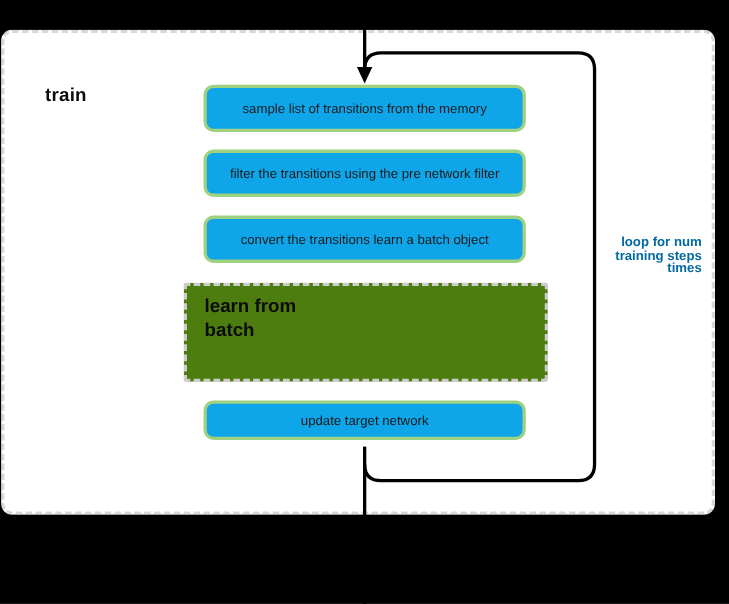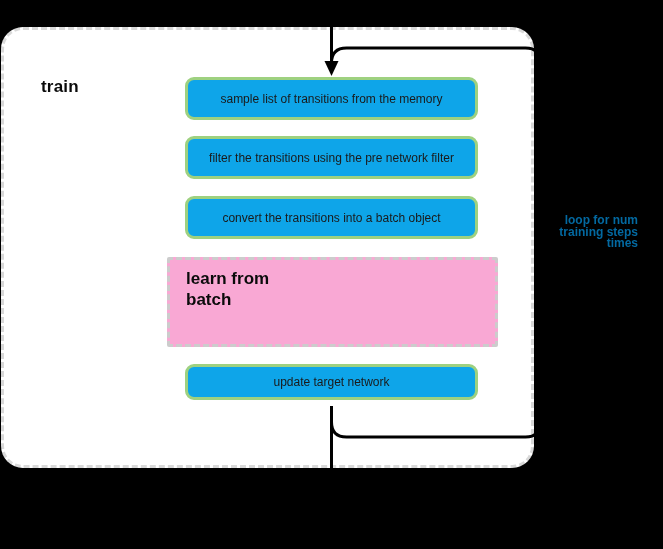--- a/index.html
+++ b/index.html
@@ -6,23 +6,23 @@
   body{
     width:663px;height:549px;position:relative;overflow:hidden;
     background:#000000;
     font-family:"Liberation Sans","DejaVu Sans",sans-serif;
     color:#111111;
   }
   .stage{position:absolute;left:0;top:0;width:663px;height:549px;}
 
   
   .panel{
-    position:absolute;left:1px;top:27px;width:533px;height:441px;
+    position:absolute;left:1px;top:27px;width:649px;height:441px;
     box-sizing:border-box;background:#ffffff;
-    border:3px dashed #d9d9d9;border-radius:22px;
+    border:3px dashed #d9d9d9;border-radius:10px;
   }
   .panel-title{
     position:absolute;left:37px;top:47px;
     font-size:17px;font-weight:bold;color:#0b0b0b;letter-spacing:0.2px;
   }
 
   
   .node{
     position:absolute;left:185px;width:293px;box-sizing:border-box;
     background:#0ea5e9;border:3px solid #9ed180;border-radius:9px;
@@ -30,21 +30,21 @@
     font-size:12px;color:#1a1a1a;text-align:center;
   }
   .node-sample {top:77px;height:43px;}
   .node-filter {top:136px;height:43px;text-align:right;}
   .node-convert{top:196px;height:43px;}
   .node-update {top:364px;height:36px;}
 
   
   .subgroup{
     position:absolute;left:167px;top:257px;width:331px;height:90px;
-    box-sizing:border-box;background:#f9a8d4;
+    box-sizing:border-box;background:#4d7c0f;
     border:3px dashed #cccccc;border-radius:2px;
   }
   .subgroup-label{
     display:block;margin:8px 0 0 16px;max-width:120px;
     font-size:17px;font-weight:bold;line-height:21px;color:#0b0b0b;
   }
 
   
   .loop-label{
     position:absolute;left:537px;top:215px;width:101px;
@@ -65,21 +65,21 @@
 
   <div class="node node-sample">
     <span>sample list of transitions from the memory</span>
   </div>
 
   <div class="node node-filter">
     <span>filter the transitions using the pre network filter</span>
   </div>
 
   <div class="node node-convert">
-    <span>convert the transitions into a batch object</span>
+    <span>convert the transitions learn a batch object</span>
   </div>
 
   <div class="subgroup">
     <span class="subgroup-label">learn from batch</span>
   </div>
 
   <div class="node node-update">
     <span>update target network</span>
   </div>
 

